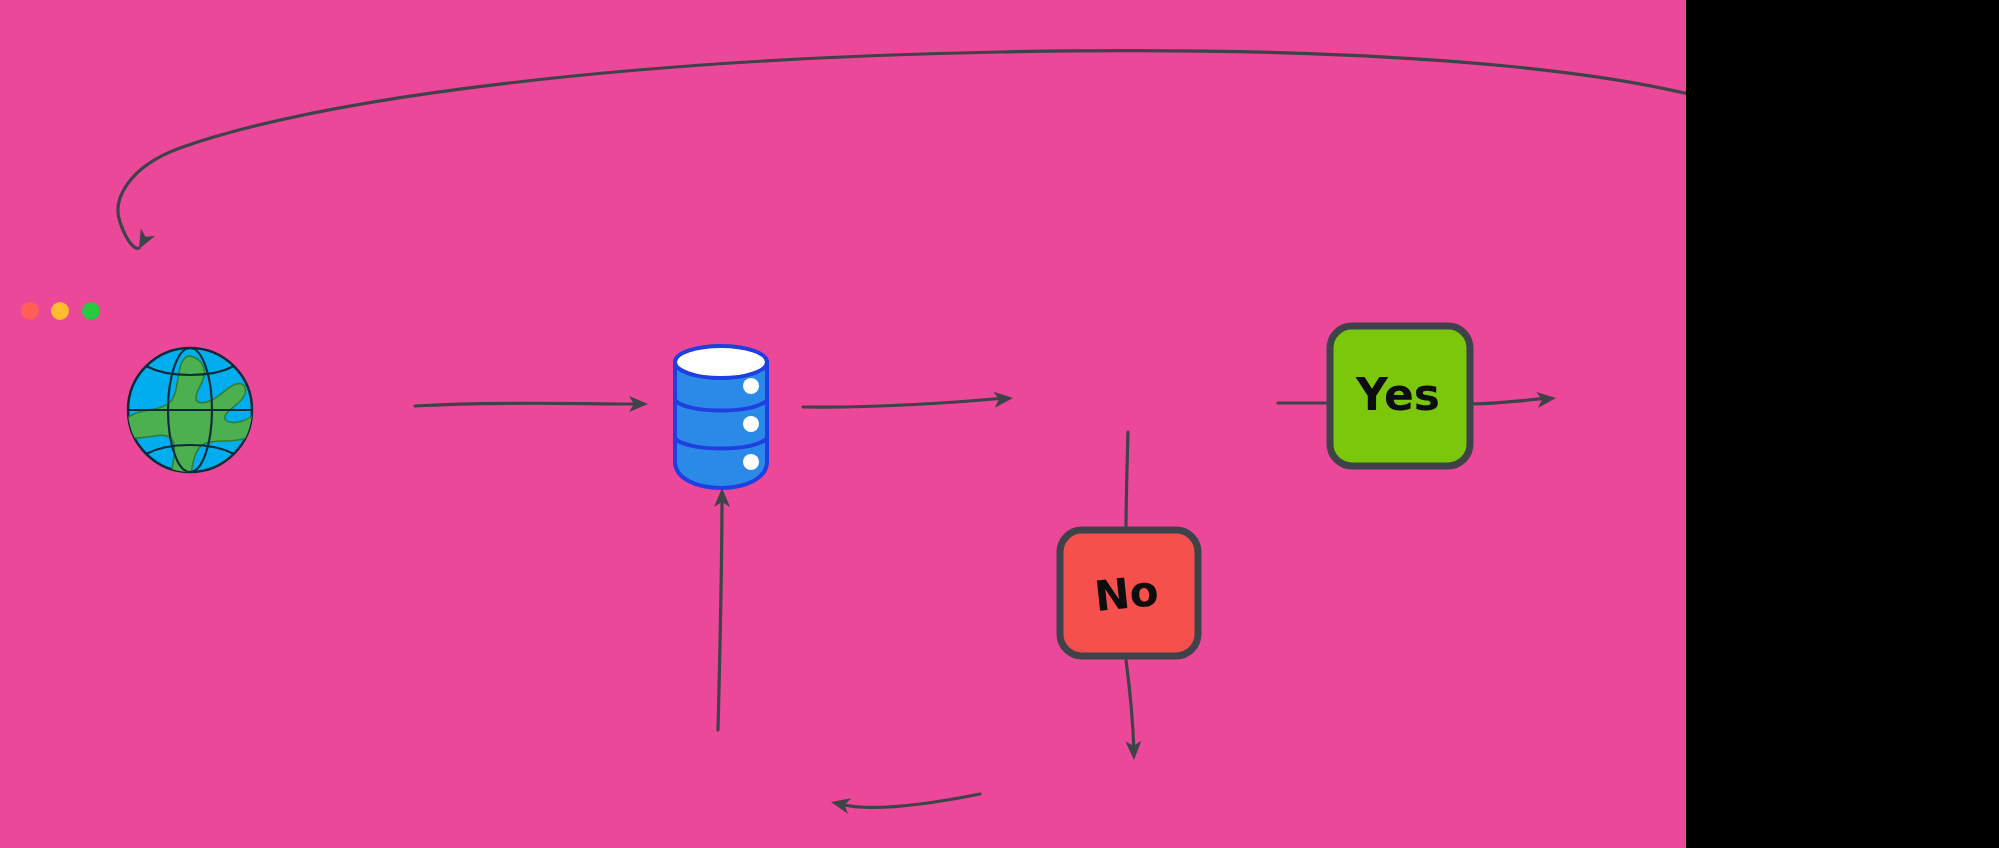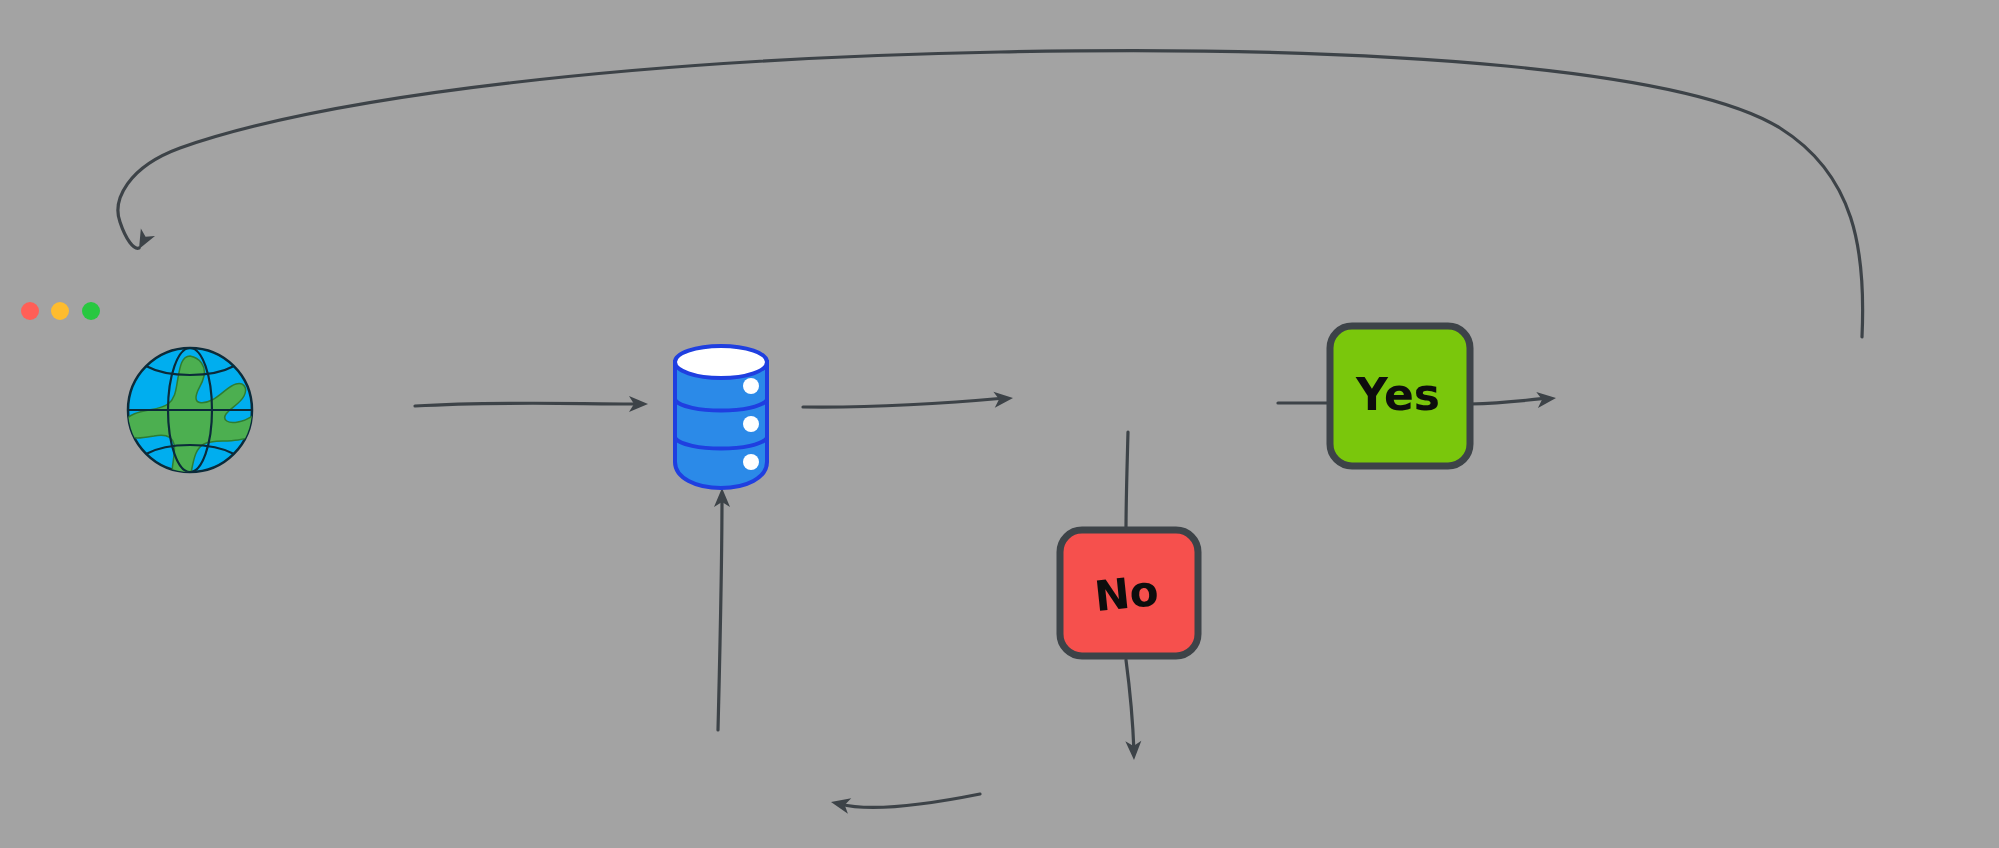--- a/index.html
+++ b/index.html
@@ -6,23 +6,23 @@
   html, body {
     margin: 0;
     padding: 0;
     background: #000000;
   }
   body {
     font-family: "DejaVu Sans", sans-serif;
   }
   #canvas {
     position: relative;
-    width: 1999px;
+    width: 1686px;
     height: 848px;
-    background: #a3a3a3;
+    background: #ec4899;
     overflow: hidden;
   }
   #diagram-svg {
     position: absolute;
     left: 0;
     top: 0;
     width: 1999px;
     height: 848px;
   }
   .node-label {

